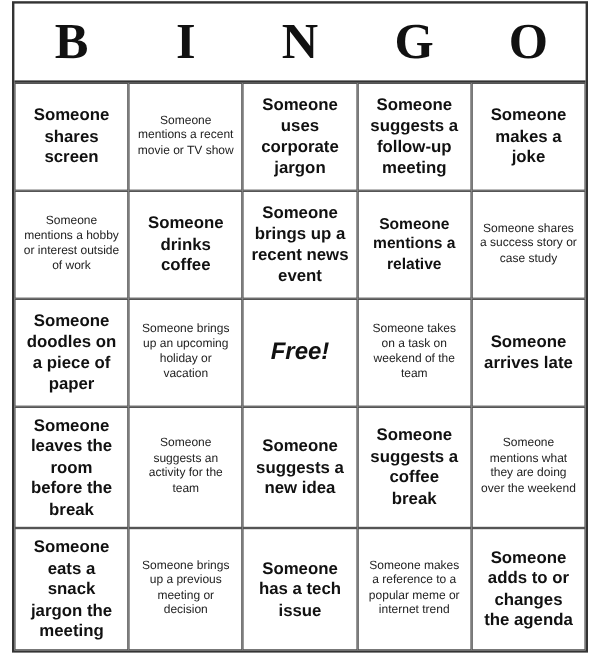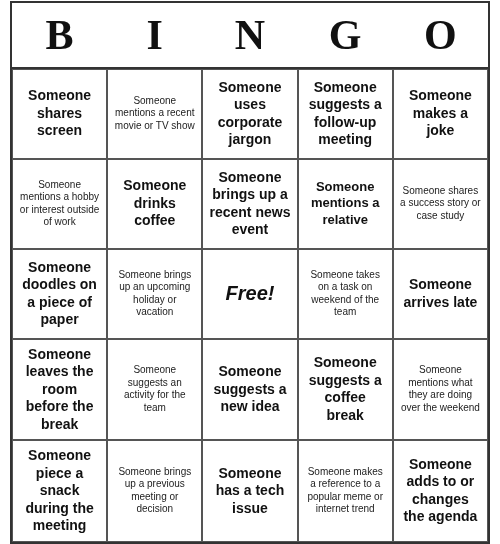--- a/index.html
+++ b/index.html
@@ -140,21 +140,21 @@
       <div class="bingo-cell">
         <span class="cell-large">Someone suggests a new idea</span>
       </div>
       <div class="bingo-cell">
         <span class="cell-large">Someone suggests a coffee break</span>
       </div>
       <div class="bingo-cell">
         <span class="cell-small">Someone mentions what they are doing over the weekend</span>
       </div>
       <div class="bingo-cell">
-        <span class="cell-large">Someone piece a snack during the meeting</span>
+        <span class="cell-large">Someone eats a snack jargon the meeting</span>
       </div>
       <div class="bingo-cell">
         <span class="cell-small">Someone brings up a previous meeting or decision</span>
       </div>
       <div class="bingo-cell">
         <span class="cell-large">Someone has a tech issue</span>
       </div>
       <div class="bingo-cell">
         <span class="cell-small">Someone makes a reference to a popular meme or internet trend</span>
       </div>

